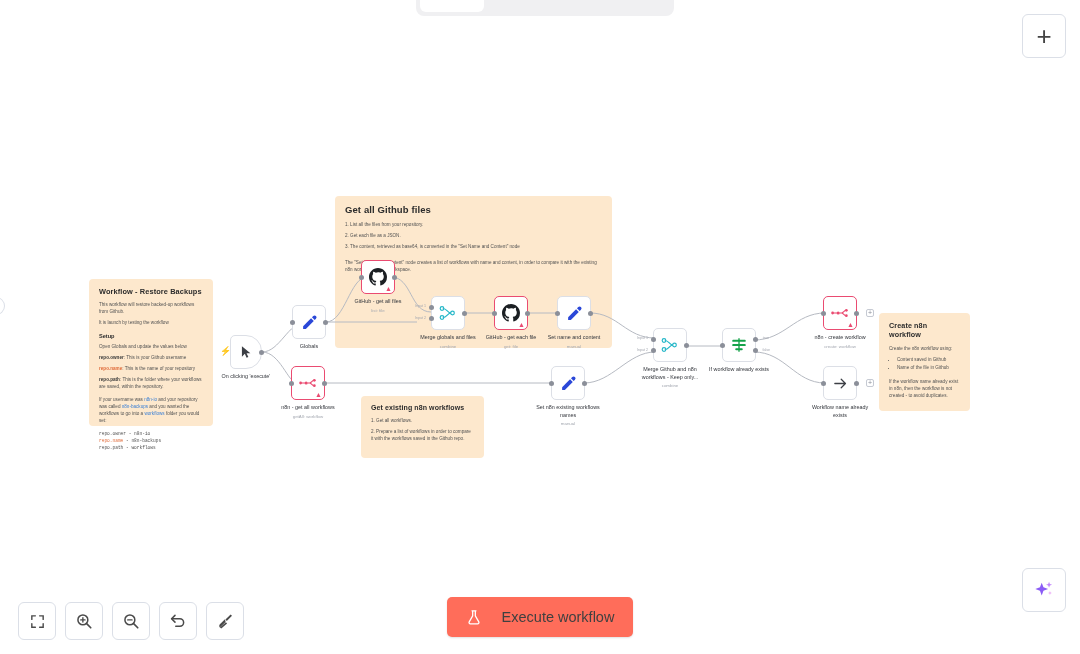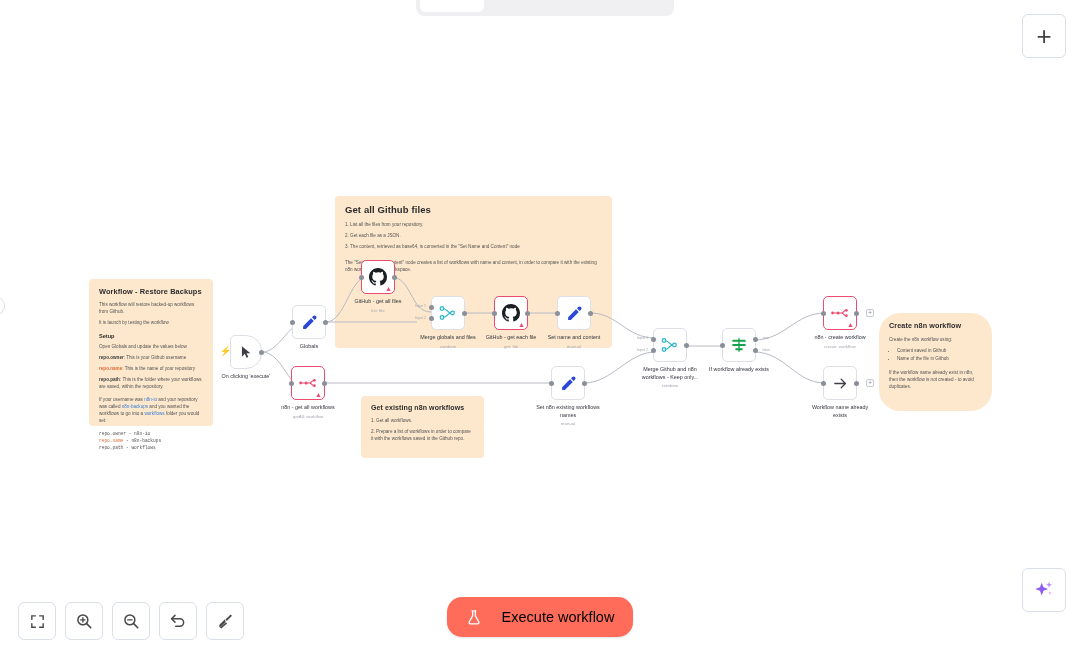--- a/index.html
+++ b/index.html
@@ -32,21 +32,21 @@
   #add-node-btn { right: 14px; top: 14px; width: 44px; height: 44px; font-size: 26px; color: #444; }
   #ai-assistant-btn { right: 14px; bottom: 42px; width: 44px; height: 44px; }
 
   
   .toolbar { position: absolute; left: 18px; bottom: 14px; display: flex; gap: 9px; }
   .toolbar .sq-btn { position: relative; width: 38px; height: 38px; }
 
   
   #execute-workflow-btn {
     position: absolute; left: 447px; top: 597px; width: 186px; height: 40px;
-    background: #ff6d5a; color: #000000; border: none; border-radius: 15px;
+    background: #ff6d5a; color: #404040; border: none; border-radius: 5px;
     font-size: 14.5px; font-family: "Liberation Sans", sans-serif;
     display: flex; align-items: center; justify-content: center; gap: 20px;
     cursor: pointer; box-shadow: 0 1px 2px rgba(0,0,0,.12);
   }
 
   
   #canvas { position: absolute; inset: 0; }
   .sticky {
     position: absolute; background: #fde8cd; border-radius: 4px;
     padding: 8px 10px; color: #4a4a4a;
@@ -131,21 +131,21 @@
       <p style="margin-top:8px">The "Set Name and Content" node creates a list of workflows with name and content, in order to compare it with the existing n8n workflows in the workspace.</p>
     </div>
 
     <div class="sticky" style="left:361px; top:396px; width:123px; height:62px;">
       <h3 style="font-size:7px">Get existing n8n workflows</h3>
       <p>1. Get all workflows.</p>
       <p>2. Prepare a list of workflows in order to compare it with the workflows saved in the Github repo.</p>
     </div>
 
 
-    <div class="sticky" style="left:879px; top:313px; width:113px; height:98px;border-radius:21px;">
+    <div class="sticky" style="left:879px; top:313px; width:91px; height:98px;">
       <h3 style="font-size:7.2px">Create n8n workflow</h3>
       <p>Create the n8n workflow using:</p>
       <ul>
         <li>Content saved in Github</li>
         <li>Name of the file in Github</li>
       </ul>
       <p style="margin-top:6px">If the workflow name already exist in n8n, then the workflow is not created - to avoid duplicates.</p>
     </div>
 
     <svg class="edges" width="1080" height="654">

